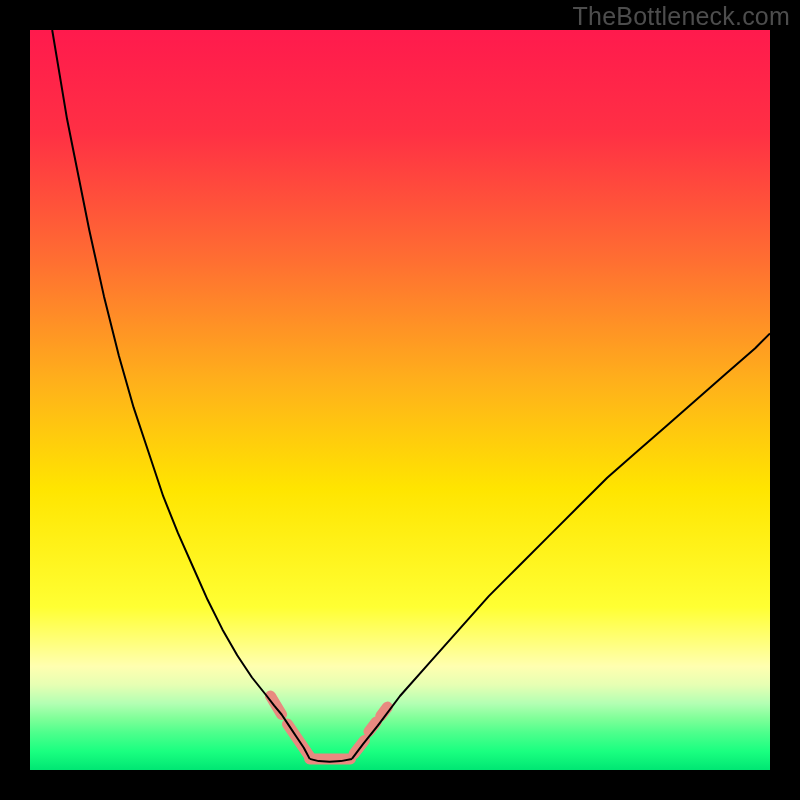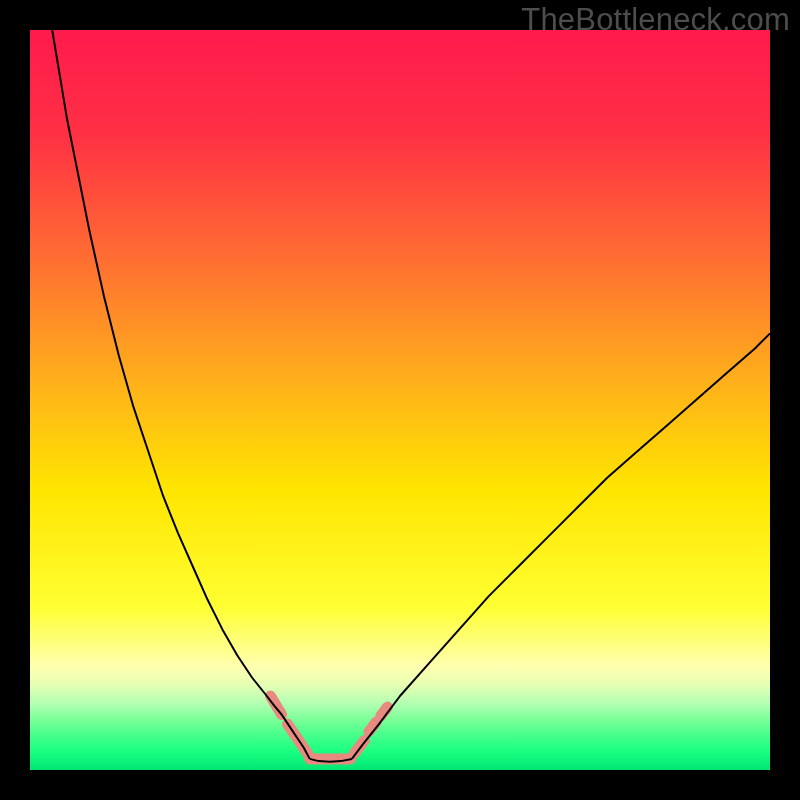--- a/index.html
+++ b/index.html
@@ -24,21 +24,21 @@
     left: 30px;
     top: 30px;
     width: 740px;
     height: 740px;
   }
   .watermark {
     position: absolute;
     top: 2px;
     right: 10px;
     color: #4d4d4d;
-    font-size: 31px;
+    font-size: 25px;
     font-weight: 400;
     letter-spacing: 0.2px;
   }
   svg { display: block; }
 </style>
 </head>
 <body>
 
 <div class="frame">
   <div class="watermark">TheBottleneck.com</div>

